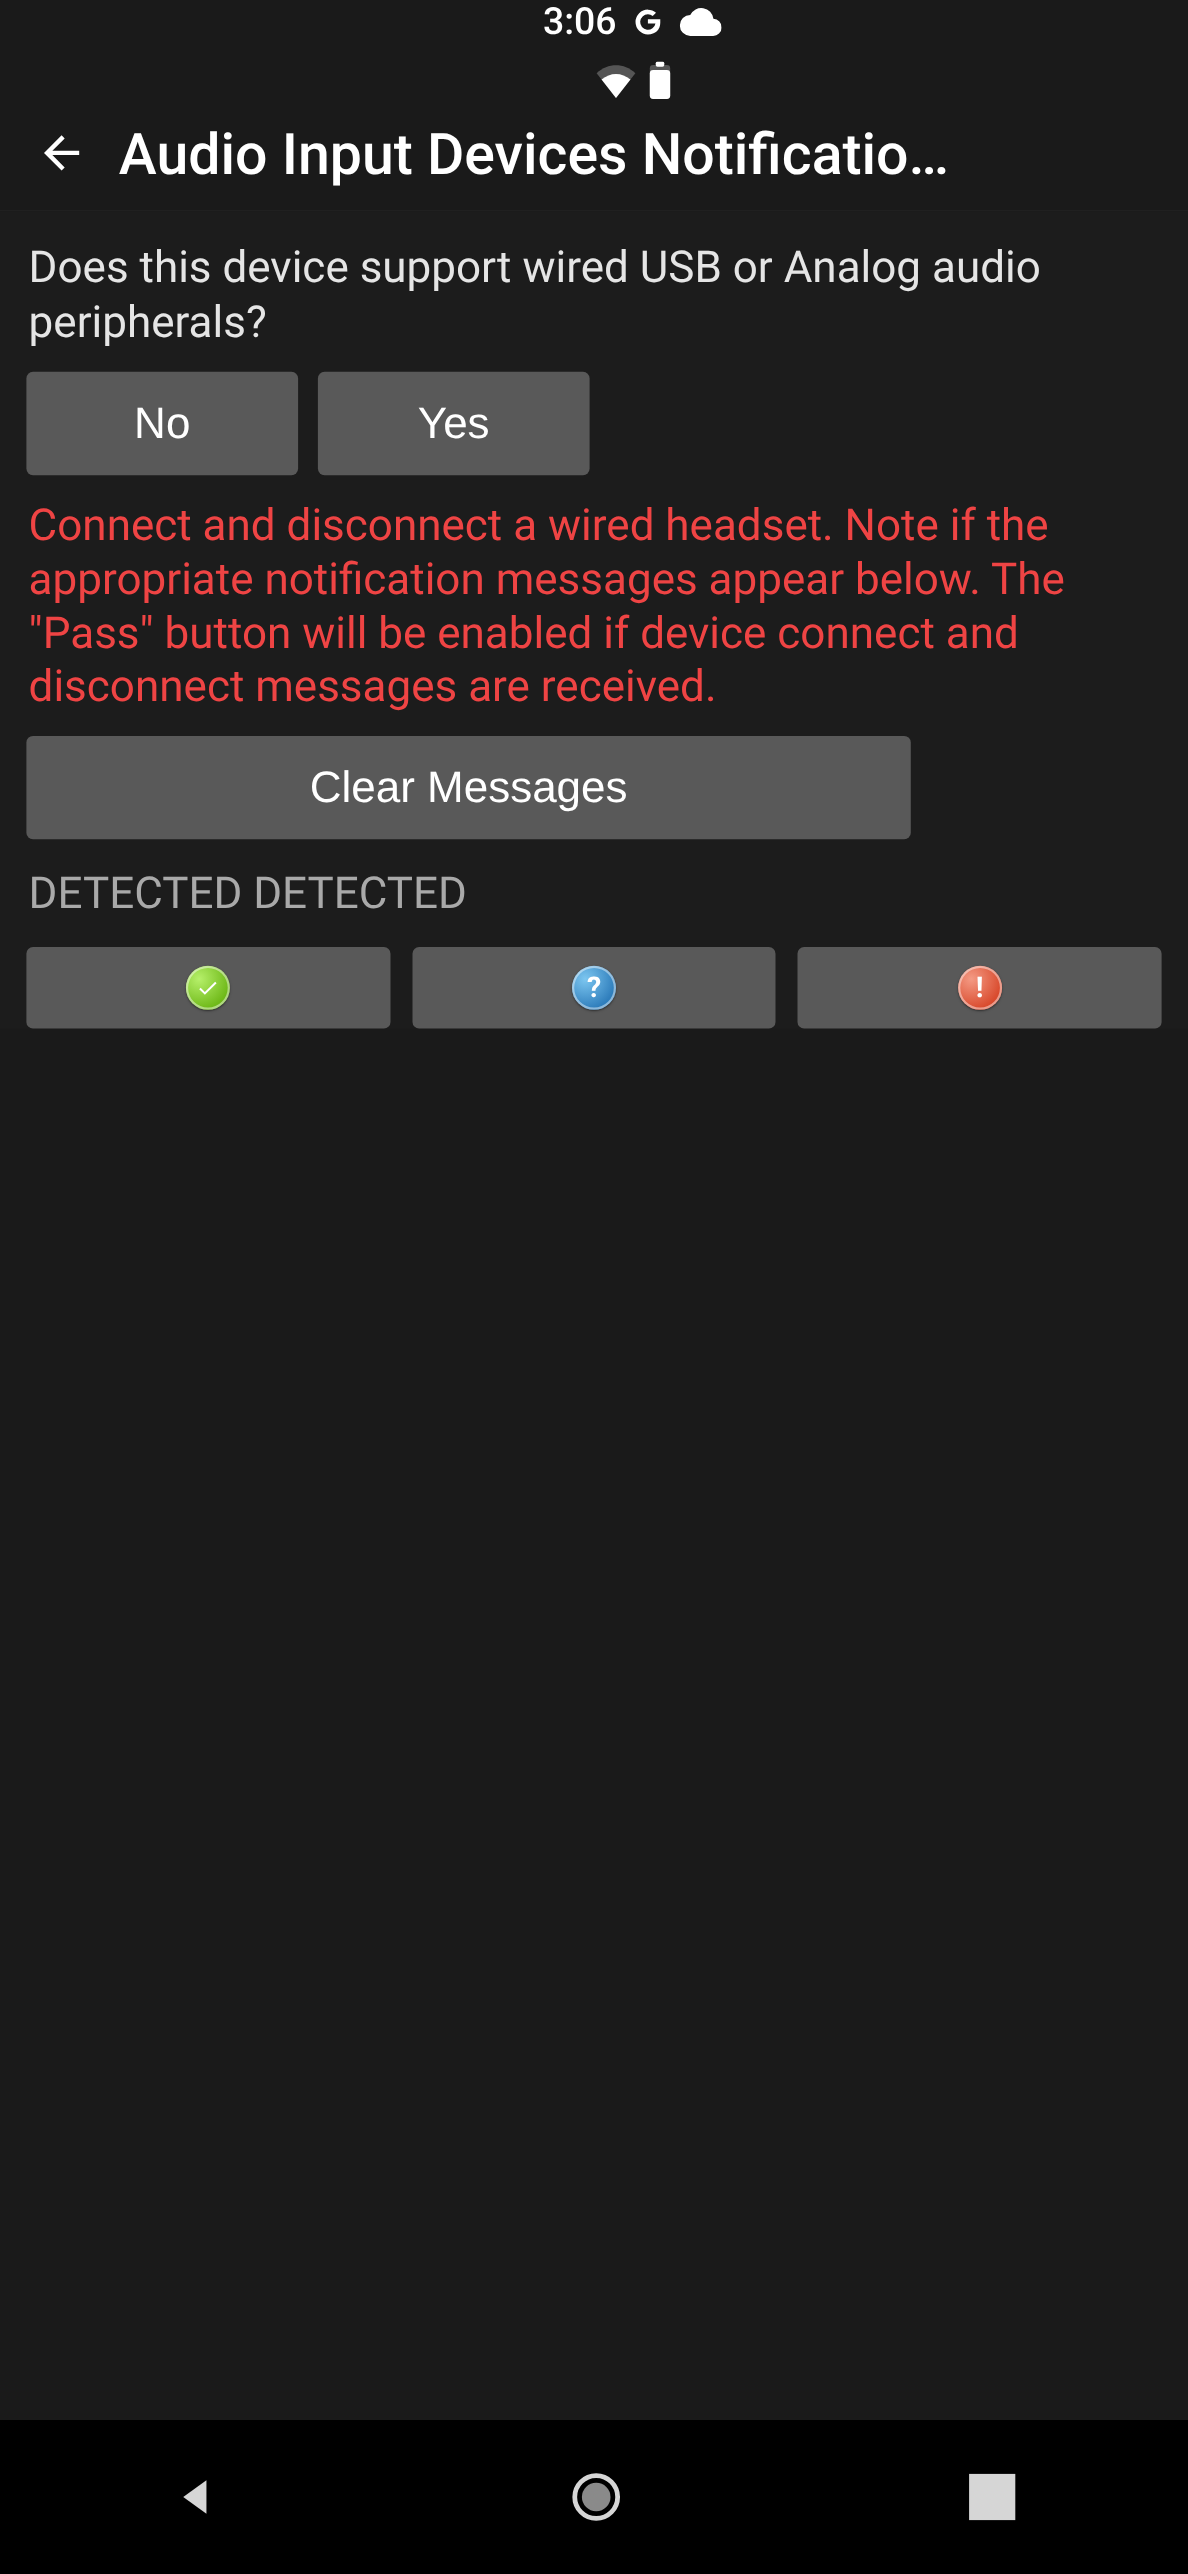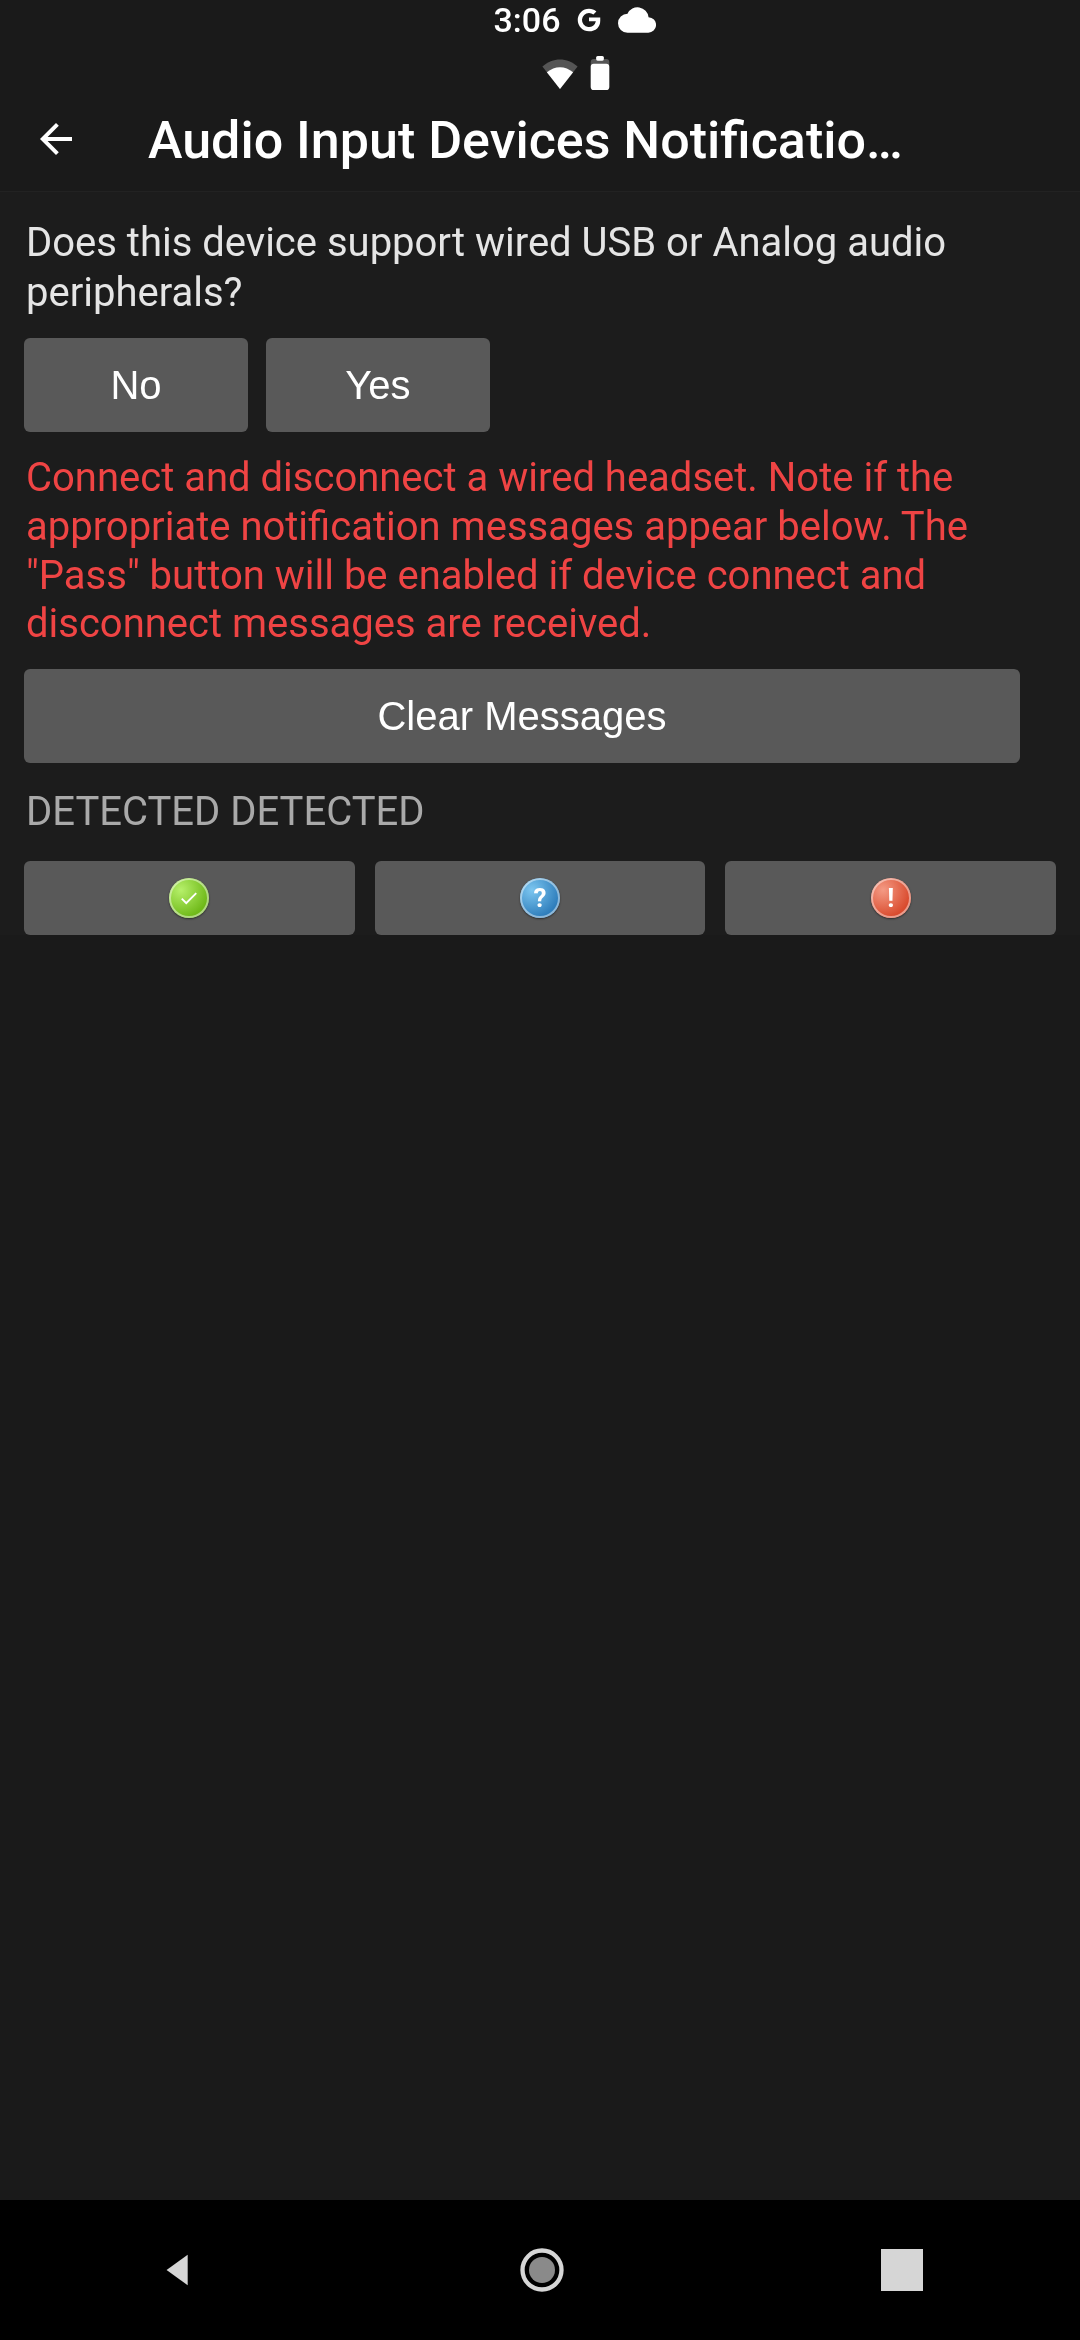--- a/index.html
+++ b/index.html
@@ -32,21 +32,21 @@
   }
   .status-left svg, .status-right svg { display: block; }
   .status-right { display: flex; align-items: center; gap: 10px; }
 
   
   .app-bar {
     height: 102px;
     display: flex;
     align-items: center;
     padding: 0 32px;
-    gap: 68px;
+    gap: 28px;
     background: #1a1a1a;
     border-bottom: 1px solid #222;
   }
   .app-title {
     font-size: 52px;
     font-weight: 500;
     color: #ffffff;
     white-space: nowrap;
     overflow: hidden;
     text-overflow: ellipsis;
@@ -69,32 +69,32 @@
     background: #595959;
     color: #ffffff;
     font-size: 40px;
     font-weight: 400;
     border: none;
     border-radius: 6px;
     display: flex;
     align-items: center;
     justify-content: center;
   }
-  .btn-small { width: 224px; height: 94px; }
+  .btn-small { width: 247px; height: 94px; }
 
   .inst-text {
     font-size: 40px;
     line-height: 1.22;
     color: #ef4444;
     padding: 0 8px;
     margin-bottom: 20px;
   }
 
   .btn-wide {
-    width: 996px;
+    width: 804px;
     height: 94px;
     margin: 0 6px 24px 6px;
   }
 
   .msg-line {
     font-size: 40px;
     color: #a9a9a9;
     padding: 0 8px;
     line-height: 1.25;
   }

